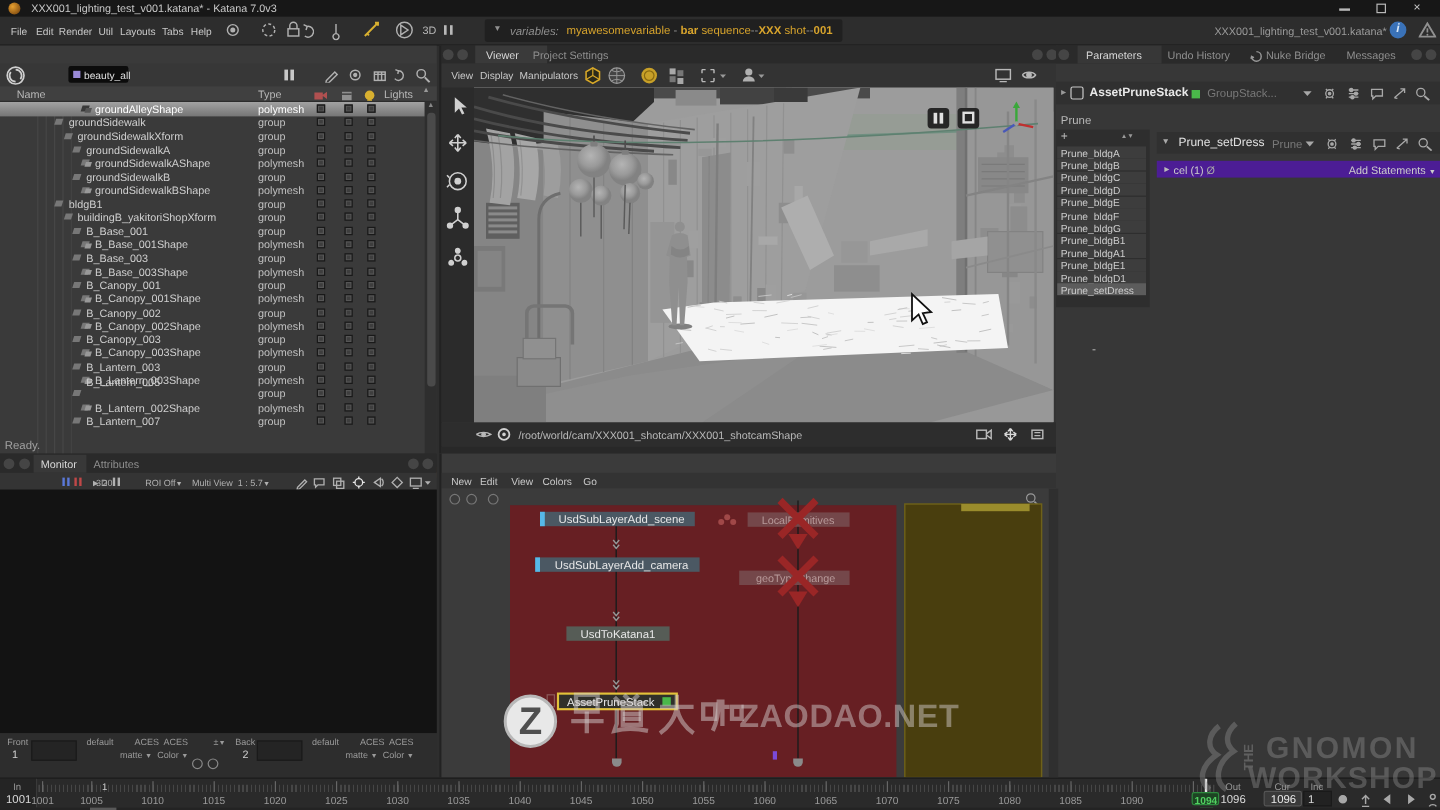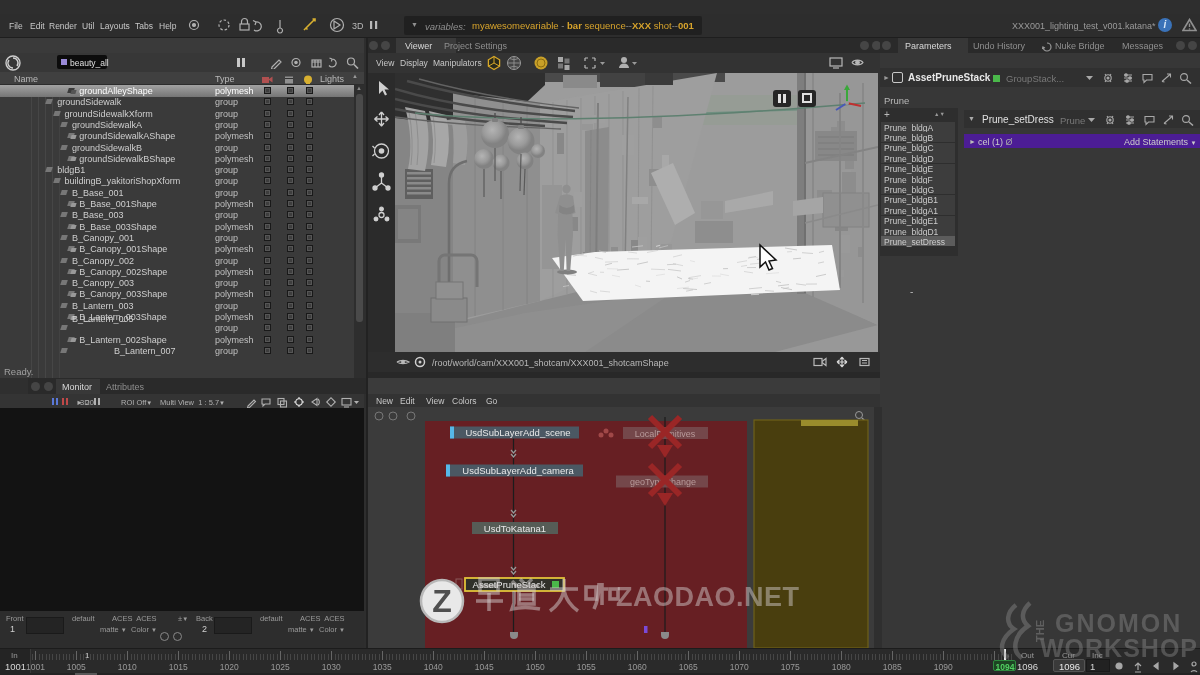--- a/index.html
+++ b/index.html
@@ -11,20 +11,27 @@
 .tab { position:absolute; font-size:9px; color:#8f8f8f; }
 .tab.on { color:#d8d8d8; }
 .ci { position:absolute; width:9px; height:9px; border-radius:50%; background:#454545; }
 .chk { position:absolute; width:7px; height:7px; background:#3e3e3e; border:1px solid #191919; box-shadow:inset 0 0 0 1px #565656; }
 svg text { font-family:"Liberation Sans", sans-serif; }
 </style>
 </head>
 <body>
 <div id="stage">
 
+<div class="abs" id="titlebar" style="left:0;top:0;width:1200px;height:14px;background:#171717;">
+  <div class="abs" style="left:7px;top:2px;width:10px;height:10px;border-radius:50%;background:radial-gradient(circle at 35% 35%, #e8a030, #6a3a0a);"></div>
+  <div class="t" style="left:26px;top:2px;font-size:9px;color:#c8c8c8;">XXX001_lighting_test_v001.katana* - Katana 7.0v3</div>
+  <div class="abs" style="left:1116px;top:7px;width:9px;height:1.5px;background:#b8b8b8;"></div>
+  <div class="abs" style="left:1147px;top:3px;width:8px;height:8px;border:1.5px solid #b8b8b8;"></div>
+  <div class="t" style="left:1178px;top:1px;font-size:10px;color:#cccccc;">×</div>
+</div>
 
 <div class="abs" id="menubar" style="left:0;top:14px;width:1200px;height:24px;background:#2d2d2d;border-bottom:1px solid #1e1e1e;padding-left:16px;">
   <div class="t" style="left:9px;top:6.5px;font-size:8.5px;color:#c8c8c8;">File</div>
       <div class="t" style="left:30px;top:6.5px;font-size:8.5px;color:#c8c8c8;">Edit</div>
       <div class="t" style="left:49px;top:6.5px;font-size:8.5px;color:#c8c8c8;">Render</div>
       <div class="t" style="left:82px;top:6.5px;font-size:8.5px;color:#c8c8c8;">Util</div>
       <div class="t" style="left:100px;top:6.5px;font-size:8.5px;color:#c8c8c8;">Layouts</div>
       <div class="t" style="left:135px;top:6.5px;font-size:8.5px;color:#c8c8c8;">Tabs</div>
       <div class="t" style="left:159px;top:6.5px;font-size:8.5px;color:#c8c8c8;">Help</div>
   <svg class="abs" style="left:186px;top:3px;" width="200" height="17" viewBox="0 0 200 17">
@@ -247,41 +254,41 @@
           <div class="chk" style="left:287px;top:239.3px;"></div>
           <div class="chk" style="left:306px;top:239.3px;"></div>
           <div class="abs" style="left:68.2px;top:251.60000000000002px;width:6px;height:5px;background:#777;transform:skewX(-18deg);"></div>
           <div class="abs" style="left:70.7px;top:253.10000000000002px;width:5px;height:4px;background:#999;transform:skewX(-18deg);"></div>
           <div class="t" style="left:79.2px;top:249.60000000000002px;font-size:9px;color:#cfcfcf;">B_Lantern_002Shape</div>
           <div class="t" style="left:215px;top:249.60000000000002px;font-size:9px;color:#c0c0c0;">polymesh</div>
           <div class="chk" style="left:264px;top:250.60000000000002px;"></div>
           <div class="chk" style="left:287px;top:250.60000000000002px;"></div>
           <div class="chk" style="left:306px;top:250.60000000000002px;"></div>
           <div class="abs" style="left:60.9px;top:262.90000000000003px;width:6px;height:5px;background:#777;transform:skewX(-18deg);"></div>
-          <div class="t" style="left:71.9px;top:260.90000000000003px;font-size:9px;color:#cfcfcf;margin-left:42px;">B_Lantern_007</div>
+          <div class="t" style="left:71.9px;top:260.90000000000003px;font-size:9px;color:#cfcfcf;">B_Lantern_007</div>
           <div class="t" style="left:215px;top:260.90000000000003px;font-size:9px;color:#c0c0c0;">group</div>
           <div class="chk" style="left:264px;top:261.90000000000003px;"></div>
           <div class="chk" style="left:287px;top:261.90000000000003px;"></div>
           <div class="chk" style="left:306px;top:261.90000000000003px;"></div>
         </div>
   </div>
   <div class="abs" style="left:354px;top:47px;width:10px;height:304px;background:#2e2e2e;">
     <div class="t" style="left:2px;top:0px;font-size:6px;color:#888;">▲</div>
     <div class="abs" style="left:1.5px;top:9px;width:7px;height:228px;background:#4a4a4a;border-radius:3px;"></div>
     <div class="t" style="left:2px;top:295px;font-size:6px;color:#888;">▼</div>
   </div>
   <div class="abs" style="left:0;top:351px;width:364px;height:9px;background:#2e2e2e;">
     <div class="abs" style="left:2px;top:1.5px;width:336px;height:6px;background:#454545;border-radius:2px;"></div>
     <div class="abs" style="left:352px;top:0px;width:12px;height:9px;background:#a06a28;"></div>
   </div>
 </div>
 <div class="t" style="left:4px;top:366px;font-size:9.5px;color:#a0a0a0;">Ready.</div>
 
 <div class="abs" id="monitor" style="left:0;top:378px;width:364px;height:270px;background:#2f2f2f;">
-  <div class="abs" style="left:0;top:0;width:364px;height:16px;background:#2a2a2a;margin-left:28px;">
+  <div class="abs" style="left:0;top:0;width:364px;height:16px;background:#2a2a2a;">
     <div class="ci" style="left:3px;top:4px;"></div>
         <div class="ci" style="left:16px;top:4px;"></div>
     <div class="abs" style="left:28px;top:1px;width:44px;height:15px;background:#383838;"></div>
     <div class="tab on" style="left:34px;top:4px;">Monitor</div>
     <div class="tab" style="left:78px;top:4px;">Attributes</div>
     <div class="ci" style="left:340px;top:4px;"></div>
         <div class="ci" style="left:352px;top:4px;"></div>
   </div>
   <div class="abs" style="left:0;top:16px;width:364px;height:14px;background:#343434;">
     <div class="t" style="left:28px;top:3.5px;font-size:7.5px;color:#b0b0b0;margin-left:48px;">► 20</div>

